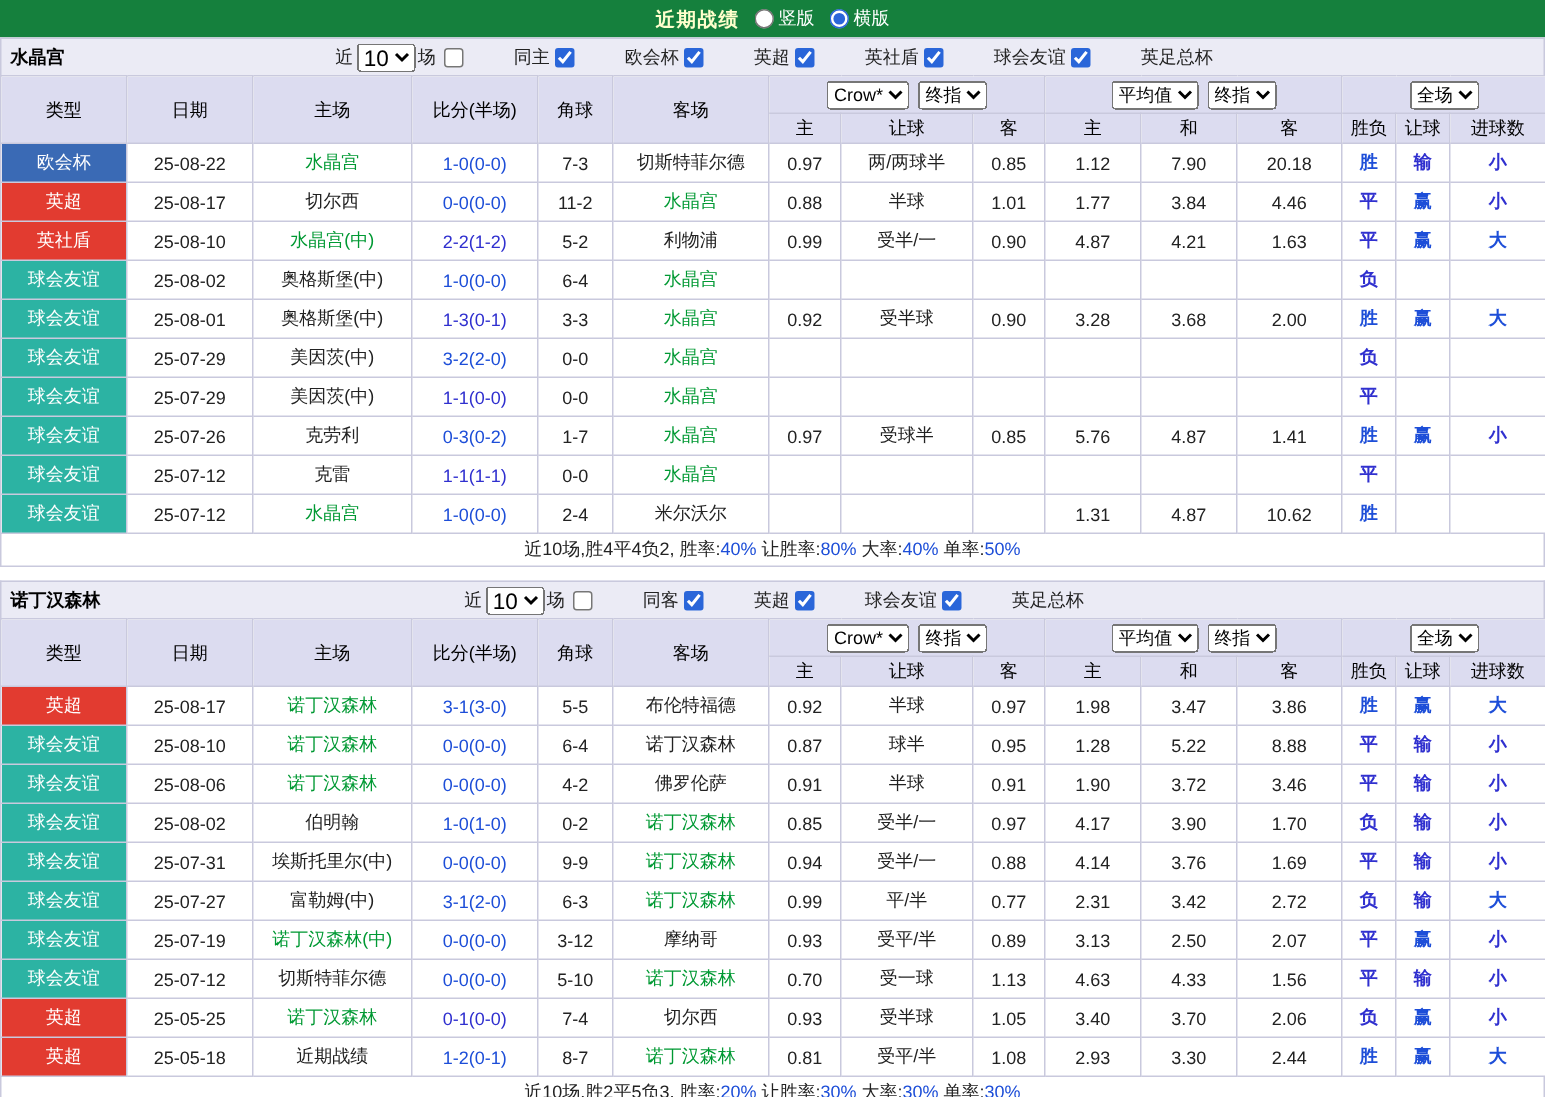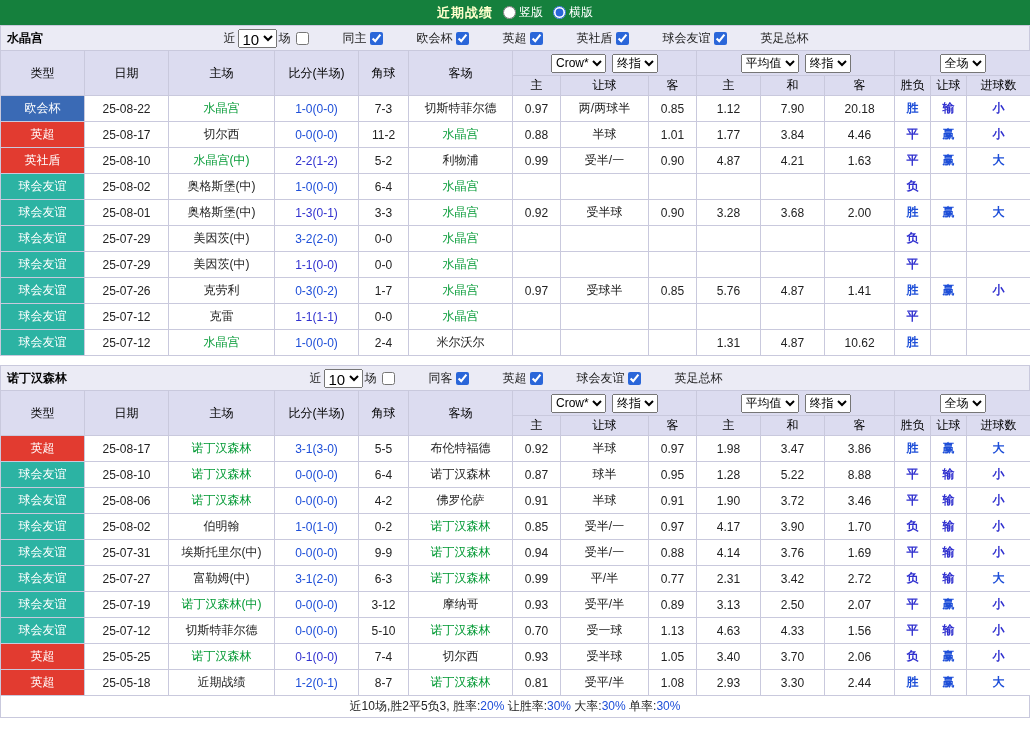--- a/index.html
+++ b/index.html
@@ -330,20 +330,21 @@
             <td></td>
             <td>1.31</td>
             <td>4.87</td>
             <td>10.62</td>
             <td class="bold t-red">胜</td>
             <td class="bold t-blue"></td>
             <td class="bold t-blue"></td>
           </tr>
         </tbody>
       </table>
+      <div class="summary"><span>近10场,胜4平4负2, 胜率:</span><span class="t-red">40%</span><span> 让胜率:</span><span class="t-red">80%</span><span> 大率:</span><span class="t-red">40%</span><span> 单率:</span><span class="t-red">50%</span></div>
     </div>
     <div class="gap"></div>
     <div class="section">
       <div class="section-bar">
         <span class="team-name">诺丁汉森林</span>
         <div class="filters">
           <span>近</span>
           <select class="small-select"><option value="10">10</option></select>
           <span>场</span>
           <label class="cb">

